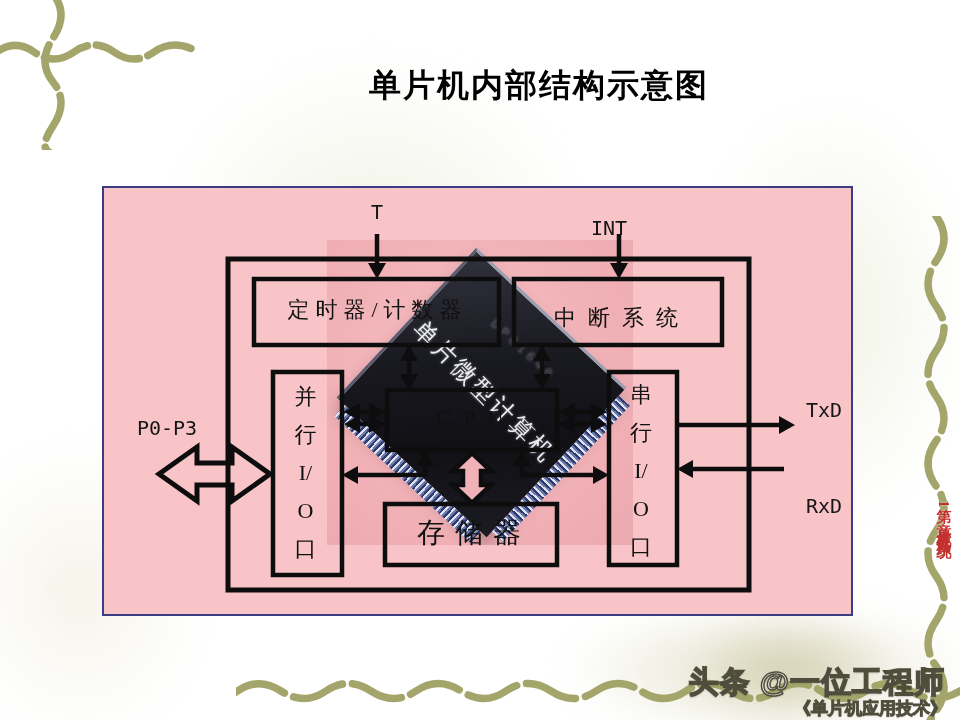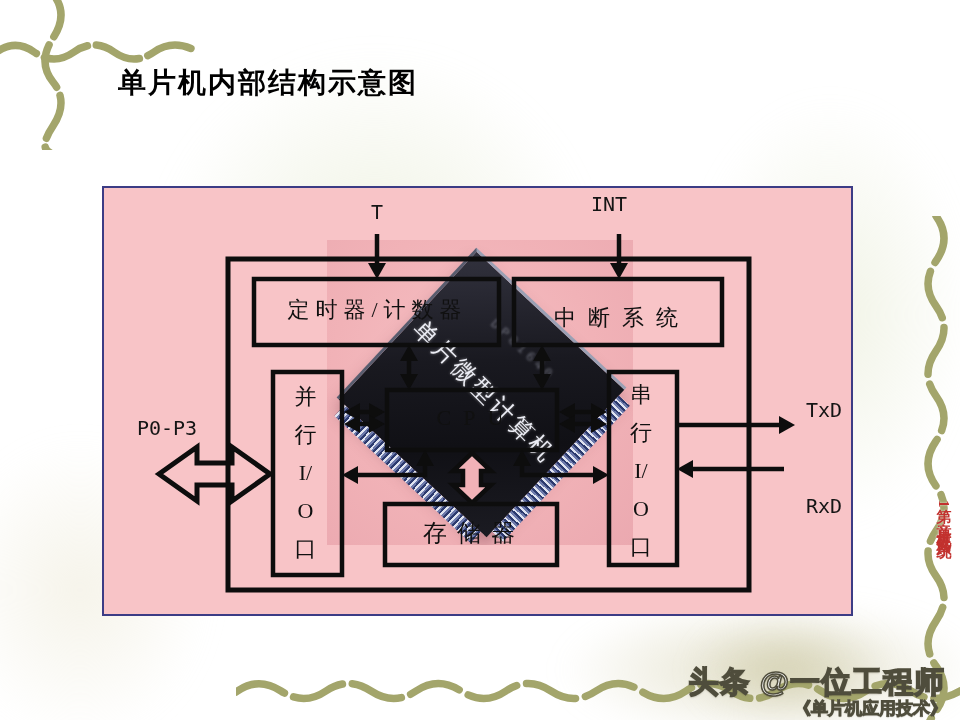--- a/index.html
+++ b/index.html
@@ -9,22 +9,22 @@
   .blob{position:absolute;border-radius:50%;filter:blur(14px);z-index:0;}
   .b1{left:150px;top:50px;width:450px;height:470px;background:radial-gradient(closest-side,rgba(223,229,198,.55),rgba(223,229,198,0));}
   .b2{left:690px;top:100px;width:280px;height:430px;background:radial-gradient(closest-side,rgba(226,231,203,.5),rgba(226,231,203,0));}
   .b3{left:-50px;top:440px;width:260px;height:300px;background:radial-gradient(closest-side,rgba(236,232,212,.5),rgba(236,232,212,0));}
   .b4{left:560px;top:600px;width:420px;height:140px;background:radial-gradient(closest-side,rgba(208,203,166,.6),rgba(208,203,166,0));}
   .b5{left:690px;top:615px;width:200px;height:110px;background:radial-gradient(closest-side,rgba(200,196,158,.55),rgba(200,196,158,0));}
   
   .squig{position:absolute;z-index:1;}
   .squig path{fill:none;stroke:#a3a56b;stroke-width:7.5;stroke-linecap:round;}
   
-  .title{position:absolute;left:118px;top:64px;width:842px;text-align:left;
-         font-size:28px;font-weight:800;letter-spacing:2px;color:#000;z-index:2;}
+  .title{position:absolute;left:118px;top:64px;width:842px;text-align:center;
+         font-size:32px;font-weight:800;letter-spacing:2px;color:#000;z-index:2;}
   
   .panel{position:absolute;left:102px;top:186px;width:747px;height:426px;
          background:#f8c4c7;border:2px solid #3c3c85;z-index:2;}
   .photo{position:absolute;left:223px;top:52px;width:306px;height:305px;overflow:hidden;z-index:0;
          background:radial-gradient(ellipse at 45% 42%,#f6bfc3 0%,#f1b2b7 55%,#eba9b0 100%);}
   .chip{position:absolute;left:52px;top:50px;width:202px;height:202px;transform:rotate(43deg);
         background:linear-gradient(135deg,#32323e 0%,#191920 38%,#101015 68%,#1b1b22 100%);
         border-top:3px solid #9aa0b4;border-left:3px solid #585c6e;
         box-shadow:6px 10px 16px rgba(100,45,60,.35);}
   .pins-b{position:absolute;left:8px;right:8px;bottom:-15px;height:15px;
@@ -146,39 +146,39 @@
         <polygon points="573,281 589,272 589,290"></polygon>
       </g>
 
       <polygon points="368,265 387,283 377,283 377,297 387,297 368,315 349,297 359,297 359,283 349,283" fill="#f1b2b7" stroke-width="4.5"></polygon>
     </g>
   </svg>
 
   <div class="lbl cn" style="left:148px;top:89px;width:245px;height:66px;border-radius:30px;">定时器/计数器</div>
   <div class="lbl cn" style="left:408px;top:89px;width:208px;height:82px;letter-spacing:12px;text-indent:12px;">中断系统</div>
   <div class="lbl cn" style="left:281px;top:200px;width:170px;height:60px;letter-spacing:12px;text-indent:12px;font-family:Liberation Serif, serif;">CPU</div>
-  <div class="lbl cn" style="left:279px;top:314px;width:172px;height:61px;font-size:24px;letter-spacing:10px;text-indent:10px;">存储器</div>
+  <div class="lbl cn" style="left:279px;top:314px;width:172px;height:61px;font-size:28px;letter-spacing:10px;text-indent:10px;">存储器</div>
 
   <div class="vcol" style="left:167px;top:190px;width:69px;">
     <div>并</div>
     <div>行</div>
     <div>I/</div>
     <div>O</div>
     <div>口</div>
   </div>
   <div class="vcol" style="left:503px;top:188px;width:68px;">
     <div>串</div>
     <div>行</div>
     <div>I/</div>
     <div>O</div>
     <div>口</div>
   </div>
 
   <div class="lbl latin" style="left:243px;top:12px;width:60px;height:24px;">T</div>
-  <div class="lbl latin" style="left:475px;top:4px;width:60px;height:24px;">INT</div>
+  <div class="lbl latin" style="left:475px;top:28px;width:60px;height:24px;">INT</div>
   <div class="lbl latin" style="left:20px;top:228px;width:86px;height:24px;">P0-P3</div>
   <div class="lbl latin" style="left:702px;top:210px;width:60px;height:24px;justify-content:flex-start;">TxD</div>
   <div class="lbl latin" style="left:702px;top:270px;width:60px;height:24px;justify-content:flex-start;margin-top:36px;">RxD</div>
 </div>
 
 <div class="sidebar">
   <span>第1章</span><span class="sb2">单片机硬件系统</span>
 </div>
 
 <div class="byline">头条 @一位工程师</div>

